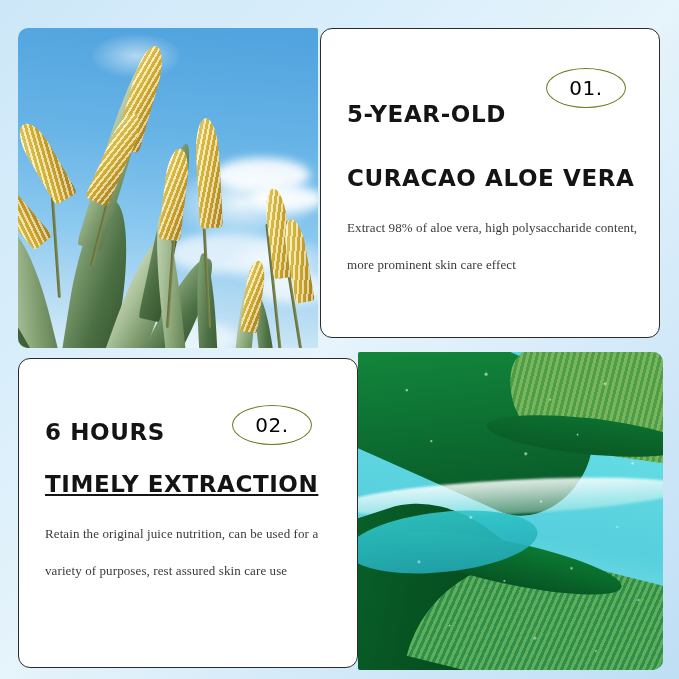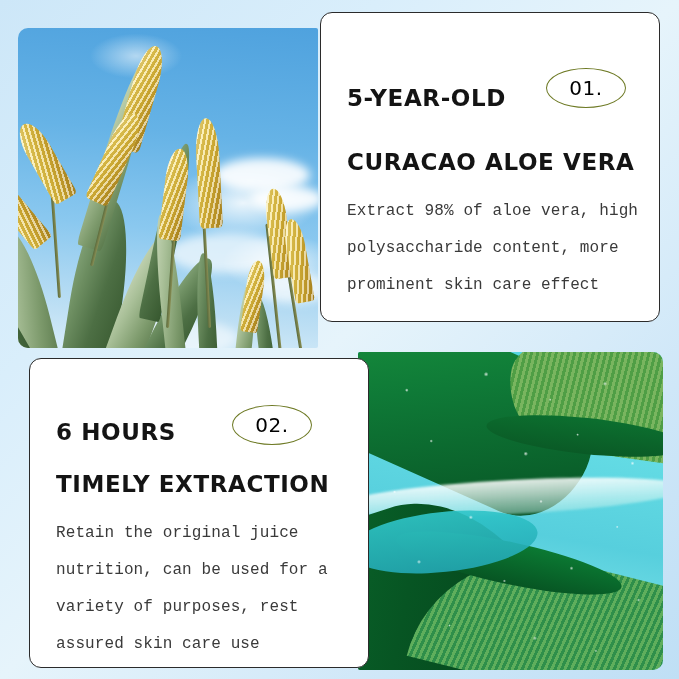--- a/index.html
+++ b/index.html
@@ -67,43 +67,43 @@
       radial-gradient(circle 3px at 58% 90%, rgba(255,255,255,.65), rgba(255,255,255,0) 70%),
       radial-gradient(circle 2.2px at 78% 94%, rgba(255,255,255,.65), rgba(255,255,255,0) 70%);
   }
 
   
   .card{
     position:absolute;background:#ffffff;
     border:1.3px solid #2b2b2b;border-radius:12px;
     box-sizing:border-box;
   }
-  #card-01{left:320px;top:12px;width:340px;height:310px;padding-left:17px;}
-  #card-02{left:18px;top:358px;width:340px;height:310px;margin-left:11px;}
+  #card-01{left:320px;top:28px;width:340px;height:310px;padding-left:17px;}
+  #card-02{left:18px;top:358px;width:340px;height:310px;}
 
   .card-inner{position:absolute;left:26px;right:22px;top:0;}
 
   .badge{
     position:absolute;width:78px;height:38px;
     border:1.5px solid #6e7a25;border-radius:50%;
     display:flex;align-items:center;justify-content:center;
     font-size:20px;color:#000000;letter-spacing:.5px;
     font-family:"DejaVu Sans",sans-serif;
   }
   #badge-01{left:546px;top:68px;}
   #badge-02{left:232px;top:405px;}
 
   .h-line{
     font-family:"DejaVu Sans",sans-serif;
     font-weight:bold;font-size:23px;color:#141414;
     letter-spacing:.6px;white-space:nowrap;
   }
   .body-text{
-    font-family:Liberation Mono, monospace;
-    font-size:16px;line-height:37px;color:#3a3a3a;
+    font-family:Liberation Serif, serif;
+    font-size:13px;line-height:37px;color:#3a3a3a;
     letter-spacing:.1px;
   }
 </style>
 </head>
 <body>
 
 <div id="stage">
 
   <div class="photo" id="photo-aloe-flowers">
     <div class="sky-cloud" style="left:196px;top:130px;width:96px;height:34px;"></div>
@@ -179,20 +179,20 @@
                 border-radius:50%;background:linear-gradient(180deg,#0b7a33,#075523);"></div>
 
     <div class="wleaf" style="left:-10px;top:160px;width:190px;height:60px;transform:rotate(-6deg);
                 border-radius:50%;background:linear-gradient(180deg,#2fc6c9,#23a8b4);opacity:.9;"></div>
     <div class="droplets"></div>
   </div>
 
   <div class="card" id="card-02">
     <div class="card-inner">
       <div class="h-line" style="margin-top:60px;">6 HOURS</div>
-      <div class="h-line" style="margin-top:26px;">TIMELY EXTRACTION</div>
+      <div class="h-line" style="margin-top:26px;text-decoration:underline;">TIMELY EXTRACTION</div>
       <div class="body-text" style="margin-top:18px;width:296px;">Retain the original juice nutrition, can be used for a variety of purposes, rest assured skin care use</div>
     </div>
   </div>
 
   <div class="badge" id="badge-02">02.</div>
 
 </div>
 
 </body></html>

